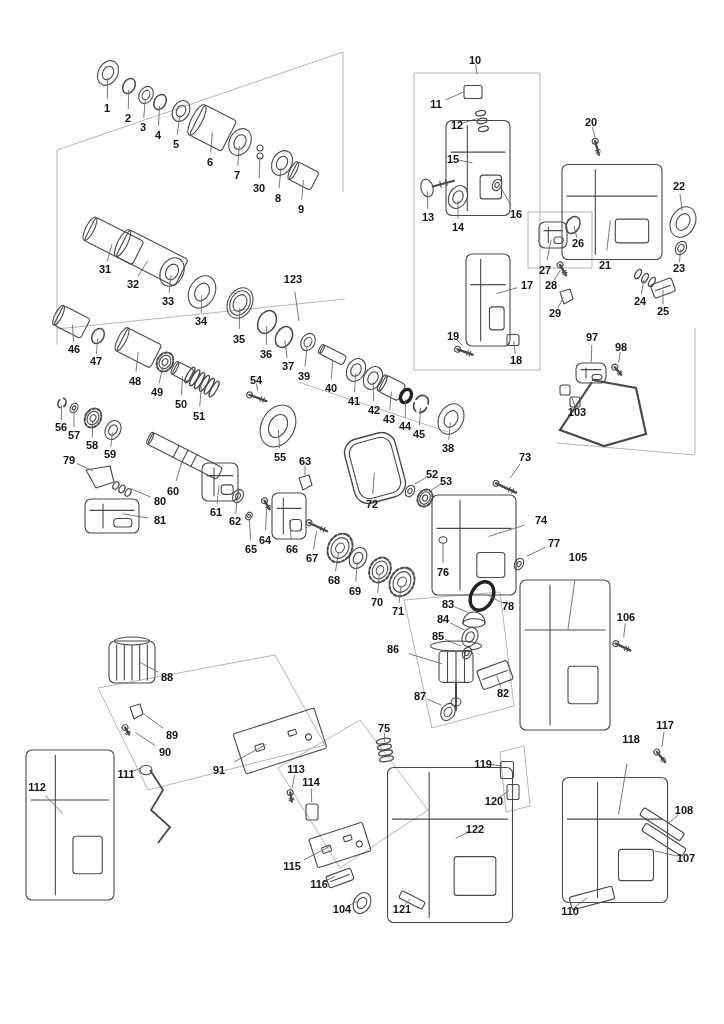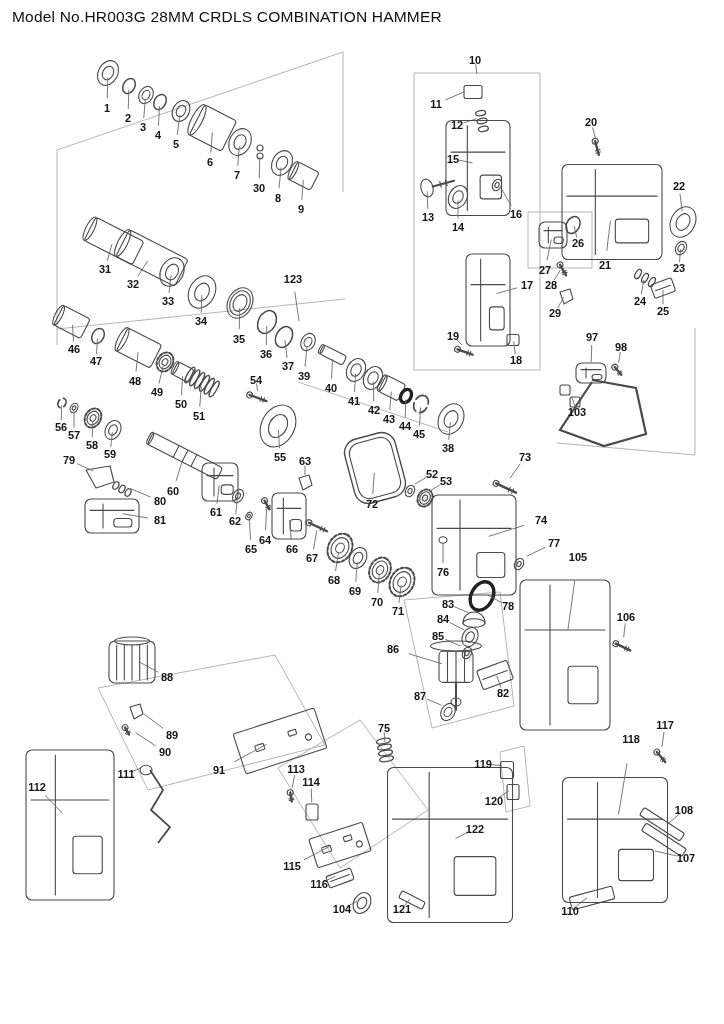--- a/index.html
+++ b/index.html
@@ -6,21 +6,20 @@
   body{width:724px;height:1024px;overflow:hidden;font-family:"Liberation Sans",sans-serif;}
   .page{position:relative;width:724px;height:1024px;background:#fff;}
   .title{position:absolute;left:12px;top:8px;font-size:15.5px;color:#111;letter-spacing:0.2px;font-weight:500;}
   svg{position:absolute;left:0;top:0;}
   text.plabel{font-family:"Liberation Sans",sans-serif;font-size:11px;font-weight:bold;fill:#151515;}
 </style>
 </head>
 <body>
 
 <div class="page">
-  <div class="title">Model No.HR003G 28MM CRDLS COMBINATION HAMMER</div>
   <svg width="724" height="1024" viewBox="0 0 724 1024">
       <polyline points="57,150 343,52 343,192" fill="none" stroke="#b5b5b5" stroke-width="1"></polyline>
       <polyline points="57,150 57,345" fill="none" stroke="#b5b5b5" stroke-width="1"></polyline>
       <polyline points="57,329 345,299" fill="none" stroke="#b5b5b5" stroke-width="1"></polyline>
       <polyline points="298,382 448,432" fill="none" stroke="#b5b5b5" stroke-width="1"></polyline>
       <polygon points="414,73 540,73 540,370 414,370" fill="none" stroke="#b5b5b5" stroke-width="1"></polygon>
       <polygon points="528,212 592,212 592,268 528,268" fill="none" stroke="#b5b5b5" stroke-width="1"></polygon>
       <polygon points="404,600 500,592 514,706 432,728" fill="none" stroke="#b5b5b5" stroke-width="1"></polygon>
       <polygon points="98,688 275,655 325,745 148,790" fill="none" stroke="#b5b5b5" stroke-width="1"></polygon>
       <polygon points="278,768 360,720 428,810 340,868" fill="none" stroke="#b5b5b5" stroke-width="1"></polygon>

